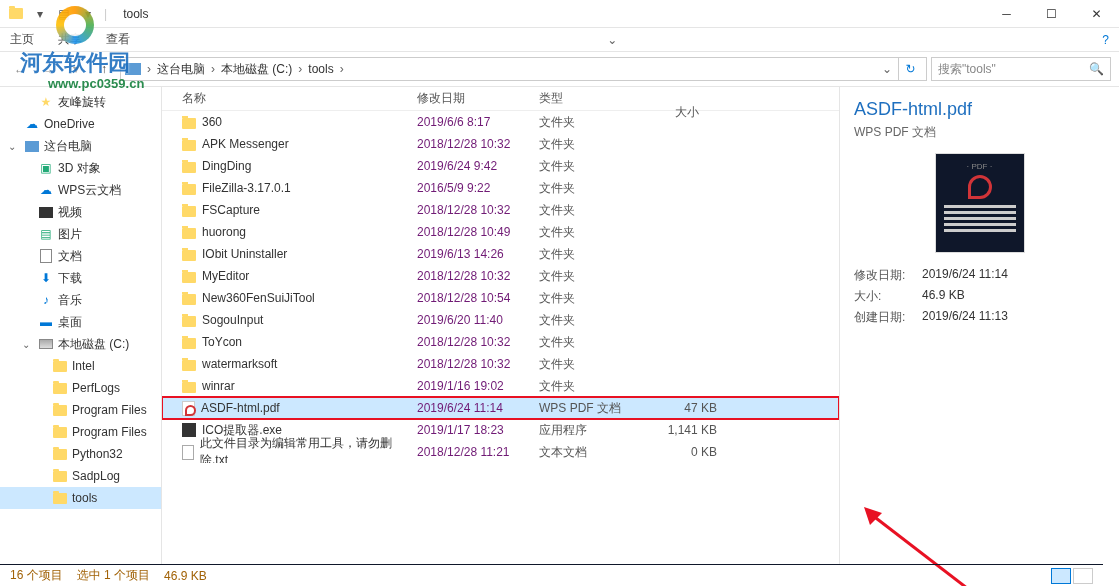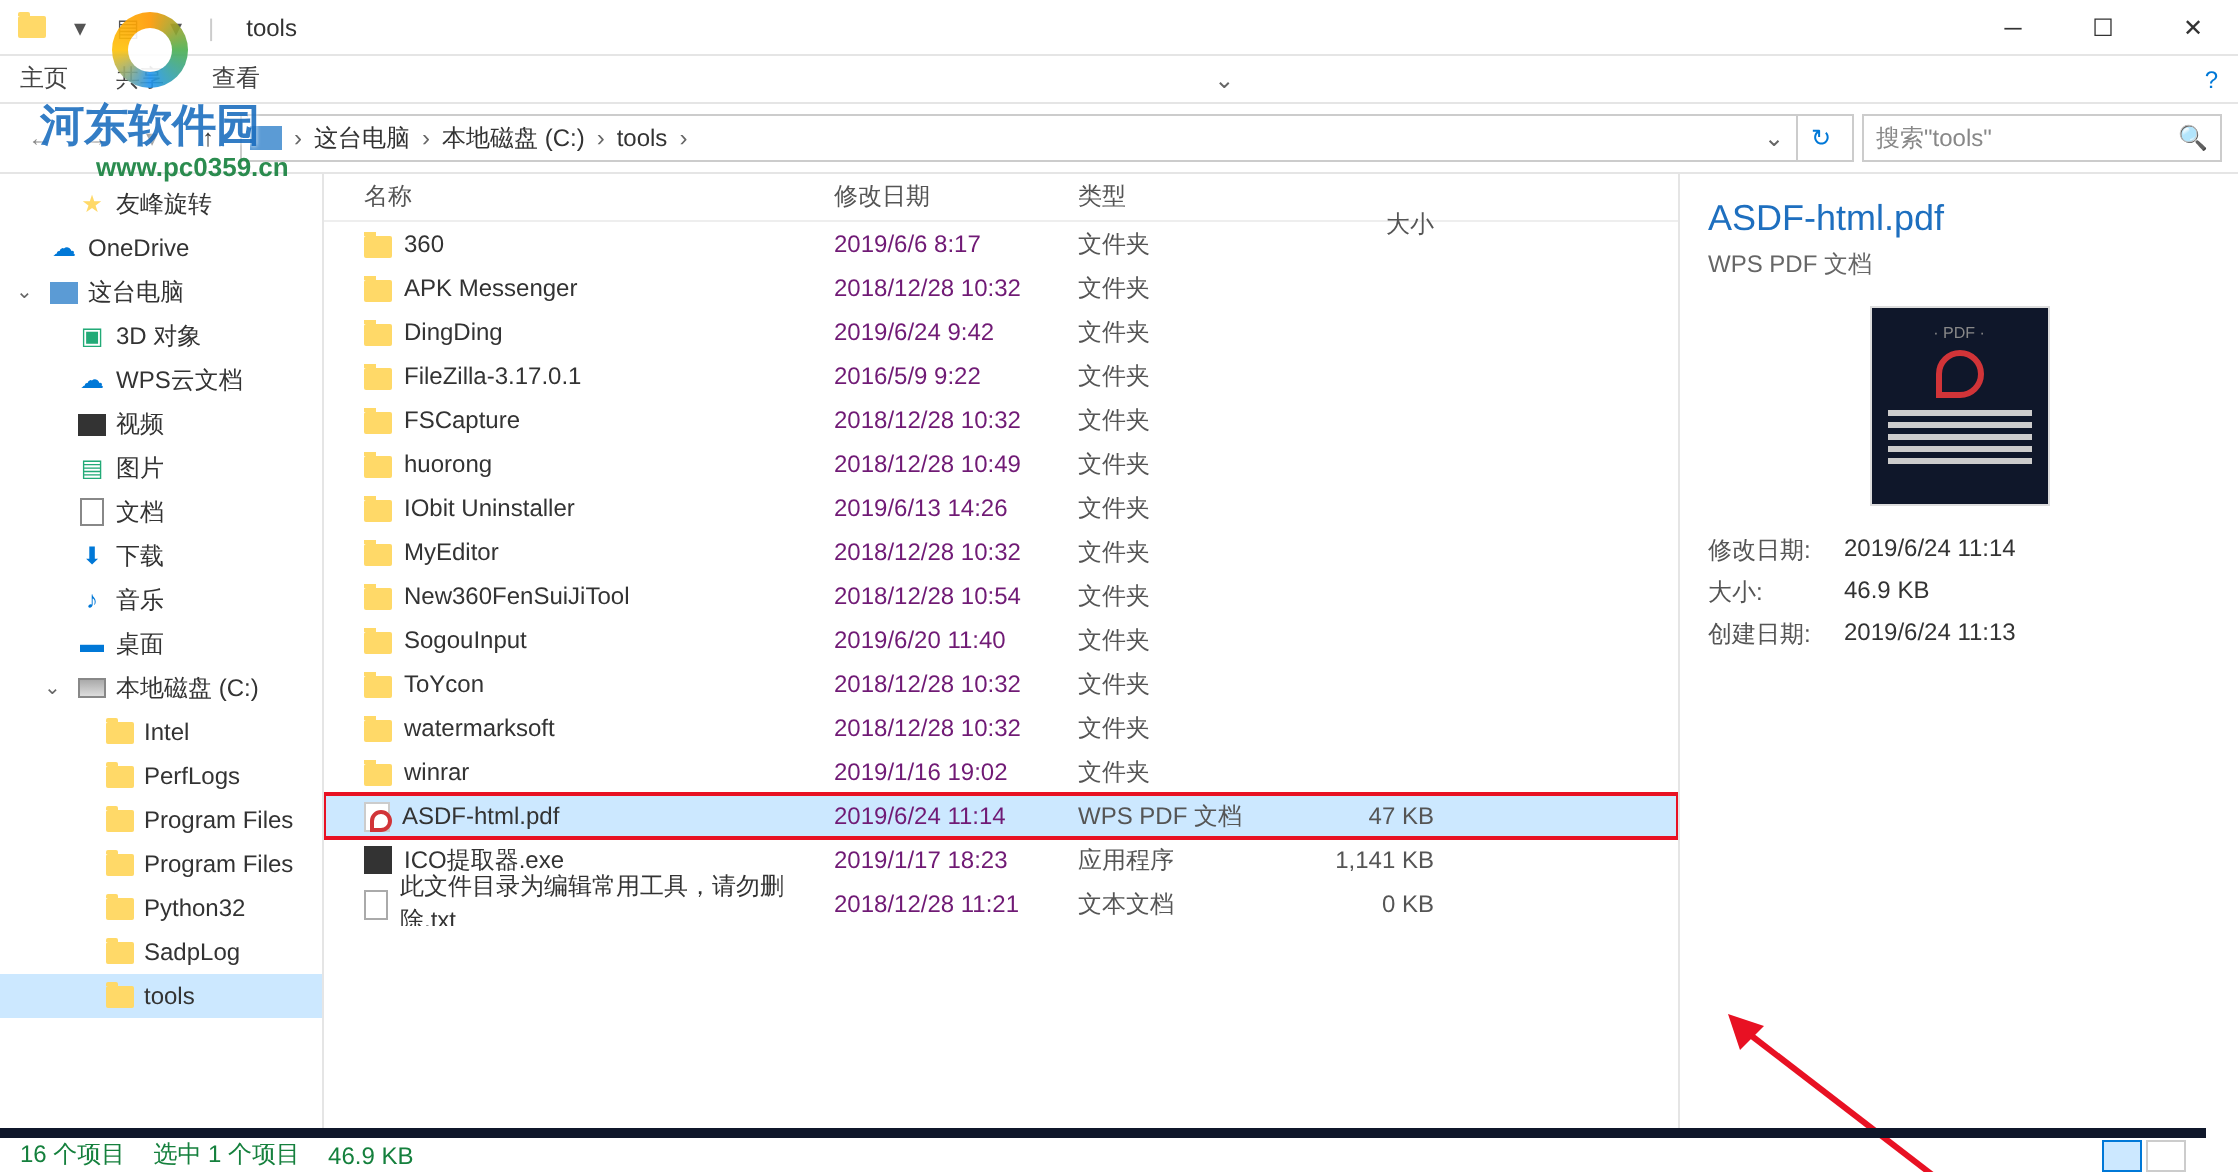--- a/index.html
+++ b/index.html
@@ -42,21 +42,21 @@
 .ic-folder { background: #ffd968; width: 14px; height: 11px; border-radius: 1px; position: relative; }
 .ic-folder::before { content: ""; position: absolute; top: -2px; left: 0; width: 6px; height: 2px; background: #ffd968; border-radius: 1px 1px 0 0; }
 .ic-disk { width: 14px; height: 10px; background: linear-gradient(#aaa,#ddd); border: 1px solid #888; }
 
 
 .filelist { flex: 1; display: flex; flex-direction: column; position: relative; }
 .cols { display: flex; height: 24px; align-items: center; border-bottom: 1px solid #eee; color: #555; }
 .col-name { width: 255px; padding-left: 20px; }
 .col-date { width: 122px; }
 .col-type { width: 118px; }
-.col-size { width: 70px; text-align: right; padding-right: 10px; margin-top: 28px; }
+.col-size { width: 70px; text-align: center; padding-right: 10px; margin-top: 28px; }
 .rows { overflow-y: auto; }
 .row { display: flex; height: 22px; align-items: center; color: #333; }
 .row.selected { background: #cce8ff; outline: 2px solid #e81123; outline-offset: -1px; }
 .row .rname { width: 255px; padding-left: 20px; display: flex; align-items: center; gap: 6px; }
 .row .rdate { width: 122px; color: #701a75; }
 .row .rtype { width: 118px; color: #555; }
 .row .rsize { width: 70px; text-align: right; padding-right: 10px; color: #555; }
 .fic { width: 16px; height: 16px; flex-shrink: 0; }
 .fic-folder { background: #ffd968; width: 14px; height: 11px; border-radius: 1px; margin-top: 2px; position: relative; }
 .fic-folder::before { content: ""; position: absolute; top: -2px; left: 0; width: 6px; height: 2px; background: #ffd968; }
@@ -71,21 +71,21 @@
 .preview .sub { color: #666; margin-bottom: 12px; }
 .preview .thumb { width: 90px; height: 100px; margin: 0 auto 14px; background: #0f172a; border: 1px solid #ddd; position: relative; padding: 8px; }
 .preview .thumb .pdfmark { color: #888; font-size: 8px; text-align: center; }
 .preview .thumb .pdfic { width: 24px; height: 24px; margin: 4px auto; border: 3px solid #d13438; border-radius: 50% 50% 50% 0; }
 .preview .thumb .lines { margin-top: 6px; }
 .preview .thumb .lines div { height: 3px; background: #ccc; margin-bottom: 3px; }
 .preview .meta { display: grid; grid-template-columns: 60px 1fr; gap: 4px 8px; color: #555; }
 .preview .meta .val { color: #333; }
 
 
-.status { position: absolute; bottom: 0; left: 0; right: 16px; height: 22px; border-top: 5px solid #0f172a; display: flex; align-items: center; padding: 0 10px; gap: 14px; color: #15803d; }
+.status { position: absolute; bottom: 0; left: 0; right: 16px; height: 22px; border-top: 1px solid #0f172a; display: flex; align-items: center; padding: 0 10px; gap: 14px; color: #a16207; }
 .status .views { margin-left: auto; display: flex; gap: 2px; }
 .status .views div { width: 20px; height: 16px; border: 1px solid #ccc; }
 .status .views .active { background: #cce8ff; border-color: #0078d7; }
 
 
 .watermark { position: absolute; top: 6px; left: 6px; z-index: 100; pointer-events: none; opacity: 0.9; }
 .watermark .logo { display: flex; align-items: center; gap: 4px; flex-direction: column; }
 .watermark .wheel { width: 38px; height: 38px; border-radius: 50%; background: conic-gradient(#ff9800,#4caf50,#2196f3,#ffc107,#ff9800); position: relative; }
 .watermark .wheel::after { content:""; position:absolute; inset:8px; background:#fff; border-radius:50%; }
 .watermark .txt { font-size: 22px; font-weight: bold; color: #1e6fbf; text-shadow: 0 0 2px #fff; }

